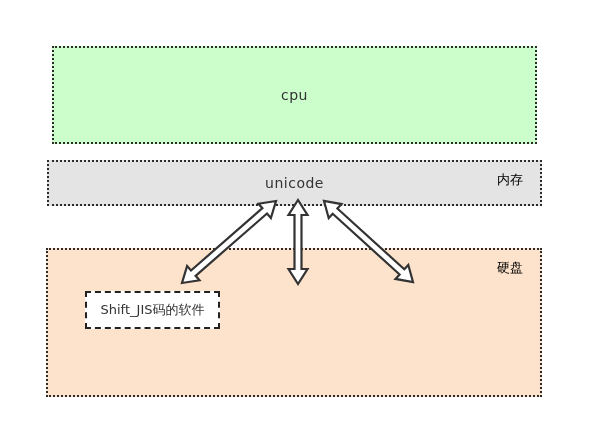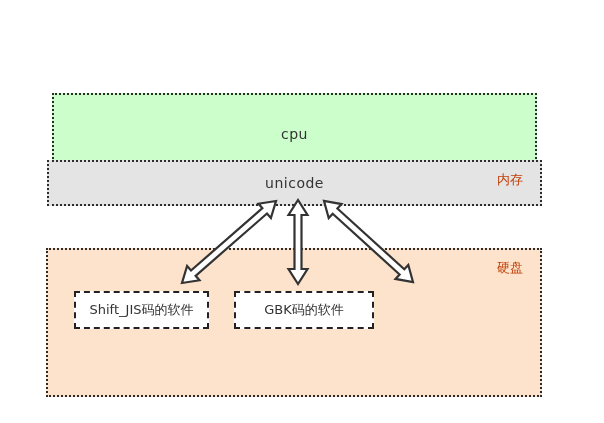--- a/index.html
+++ b/index.html
@@ -13,50 +13,50 @@
     width: 604px;
     height: 423px;
     background: #ffffff;
     overflow: hidden;
   }
   .box {
     position: absolute;
     border: 2px dotted #2b2b2b;
   }
   .cpu-box {
-    left: 52px; top: 46px; width: 485px; height: 82px;
+    left: 52px; top: 46px; width: 485px; height: 98px;
     background: var(--cpu-bg, #ccfecc);
-    display: flex; align-items: center; justify-content: center; margin-top: 47px;
+    display: flex; align-items: center; justify-content: center;
   }
   .memory-box {
     left: 47px; top: 160px; width: 495px; height: 46px;
     background: var(--mem-bg, #e4e4e4);
     display: flex; align-items: center; justify-content: center;
   }
   .disk-box {
     left: 46px; top: 248px; width: 496px; height: 149px;
     background: var(--disk-bg, #fde3cb);
   }
   .center-label {
     font-size: 14px;
     color: #333333;
     letter-spacing: 0.5px;
   }
   .corner-label {
     position: absolute;
     top: 9px; right: 17px;
     font-size: 13px;
-    color: #c2410c;
+    color: #000000;
   }
   .sw-box {
     position: absolute;
     height: 38px;
     background: #ffffff;
     border: 2px dashed #222222;
-    display: flex; align-items: center; justify-content: center;
+    display: flex; align-items: center; justify-content: center; margin-left: 11px;
   }
   .sw-box span { font-size: 13px; color: #333333; }
   .sw-0 { left: 26px; top: 41px; width: 135px; }
   .sw-1 { left: 186px; top: 41px; width: 140px; }
   .sw-2 { left: 344px; top: 41px; width: 134px; }
   .arrow-layer {
     position: absolute;
     left: 0; top: 0;
     width: 604px; height: 423px;
     pointer-events: none;
@@ -81,23 +81,20 @@
     <span class="center-label">unicode</span>
     <span class="corner-label">内存</span>
   </div>
 
   <div class="box disk-box">
     <span class="corner-label">硬盘</span>
 
     <div class="sw-box sw-0">
       <span>Shift_JIS码的软件</span>
     </div>
-    <div class="sw-box sw-1">
-      <span>GBK码的软件</span>
-    </div>
   </div>
 
   <svg class="arrow-layer" id="arrow-layer" viewBox="0 0 604 423">
       <polygon points="276,201 258.5,203.7 262.4,208.2 191,270.5 187.1,266 182,283 199.5,280.3 195.6,275.8 267,213.5 270.9,218" fill="#ffffff" stroke="#333333"></polygon>
       <polygon points="298,200 288.5,215 294.5,215 294.5,269 288.5,269 298,284 307.5,269 301.5,269 301.5,215 307.5,215" fill="#ffffff" stroke="#333333"></polygon>
       <polygon points="324,201 328.7,218.1 332.7,213.7 399.6,274.5 395.5,278.9 413,282 408.3,264.9 404.3,269.3 337.4,208.5 341.5,204.1" fill="#ffffff" stroke="#333333"></polygon>
     </svg>
 
 </div>
 

